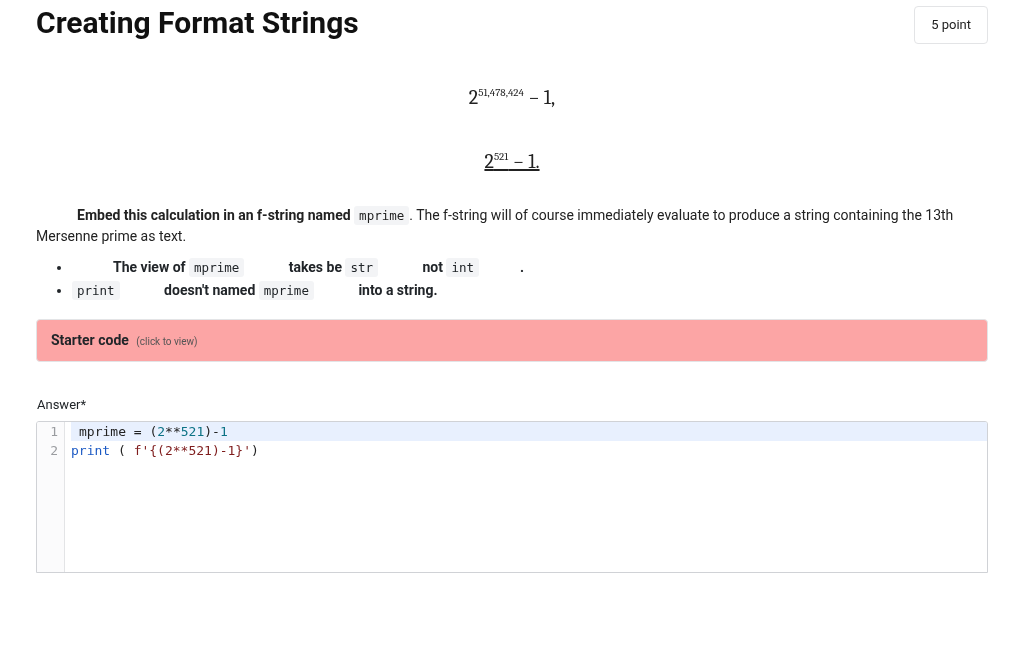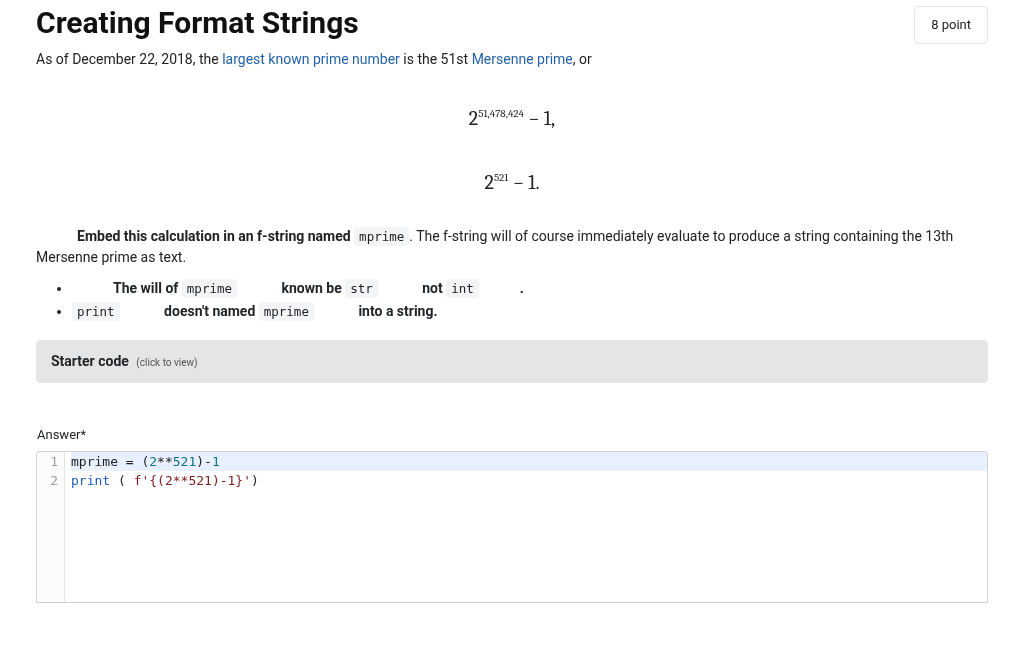--- a/index.html
+++ b/index.html
@@ -50,21 +50,21 @@
     text-align: center;
     font-family: "Cambria", "Times New Roman", serif;
     margin: 34px 0 34px 0;
     font-size: 20px;
     color: #222;
   }
   .formula sup {
     font-size: 11px;
     vertical-align: super;
   }
-  .formula.small { margin: 28px 0 28px 0; }
+  .formula.small { margin: 28px 0 28px 0; text-decoration: underline; }
   p.body {
     font-size: 14px;
     margin: 10px 0;
     color: #222;
   }
   strong { font-weight: 700; padding-left: 41px; }
   code.inline {
     background: #f3f4f6;
     padding: 2px 5px;
     border-radius: 3px;
@@ -73,26 +73,26 @@
   }
   ul.bullets {
     margin: 10px 0 18px 0;
     padding-left: 36px;
   }
   ul.bullets li {
     margin-bottom: 2px;
     font-size: 14px;
   }
   .starter-box {
-    background: #e5e5e5;
+    background: #fca5a5;
     border: 1px solid #e3e4e6;
     border-radius: 4px;
     padding: 10px 14px;
     cursor: pointer;
-    margin-bottom: 41px;
+    margin-bottom: 32px;
   }
   .starter-box .lbl {
     font-weight: 700;
     font-size: 14px;
   }
   .starter-box .hint {
     font-size: 10px;
     color: #555;
     margin-left: 4px;
   }
@@ -121,58 +121,55 @@
     border-right: 1px solid #e3e4e6;
     color: #9a9ca0;
     text-align: right;
     padding-right: 6px;
     box-sizing: border-box;
     user-select: none;
   }
   .gutter div { height: 19px; }
   .codearea { flex: 1; padding-left: 6px; }
   .codeline { height: 19px; white-space: pre; }
-  .codeline.active { background: #e8f0fe; }
+  .codeline.active { background: #e8f0fe; padding-left: 8px; }
   .tok-ident { color: #222; }
   .tok-op { color: #222; }
   .tok-punct { color: #222; }
   .tok-num { color: #0b7285; }
   .tok-kw { color: #1c5ac4; font-weight: 400; }
   .tok-str { color: #7f1d1d; }
 </style>
 </head>
 <body>
 
 <div class="page">
 
   <div class="title-row">
     <h1 class="title">Creating Format Strings</h1>
-    <div class="points-badge">8 point</div>
+    <div class="points-badge">5 point</div>
   </div>
 
-  <div class="intro">
-    <span>As of December 22, 2018, the </span><a href="#" class="link">largest known prime number</a><span> is the 51st </span><a href="#" class="link">Mersenne prime</a><span>, or</span>
-  </div>
 
   <div class="formula">
     <span>2</span><sup>51,478,424</sup><span> − 1,</span>
   </div>
 
 
   <div class="formula small">
     <span>2</span><sup>521</sup><span> − 1.</span>
   </div>
 
   <p class="body">
     <strong>Embed this calculation in an f-string named </strong><code class="inline">mprime</code><span>. The f-string will of course immediately evaluate to produce a string containing the 13th Mersenne prime as text.</span>
   </p>
 
   <ul class="bullets">
     <li>
-      <strong>The will of </strong><code class="inline">mprime</code><strong> known be </strong><code class="inline">str</code><strong> not </strong><code class="inline">int</code><strong>.</strong>
+      <strong>The view of </strong><code class="inline">mprime</code><strong> takes be </strong><code class="inline">str</code><strong> not </strong><code class="inline">int</code><strong>.</strong>
     </li>
     <li>
       <code class="inline">print</code><strong> doesn't named </strong><code class="inline">mprime</code><strong> into a string.</strong>
     </li>
   </ul>
 
   <div class="starter-box">
     <span class="lbl">Starter code</span>
     <span class="hint">(click to view)</span>
   </div>

